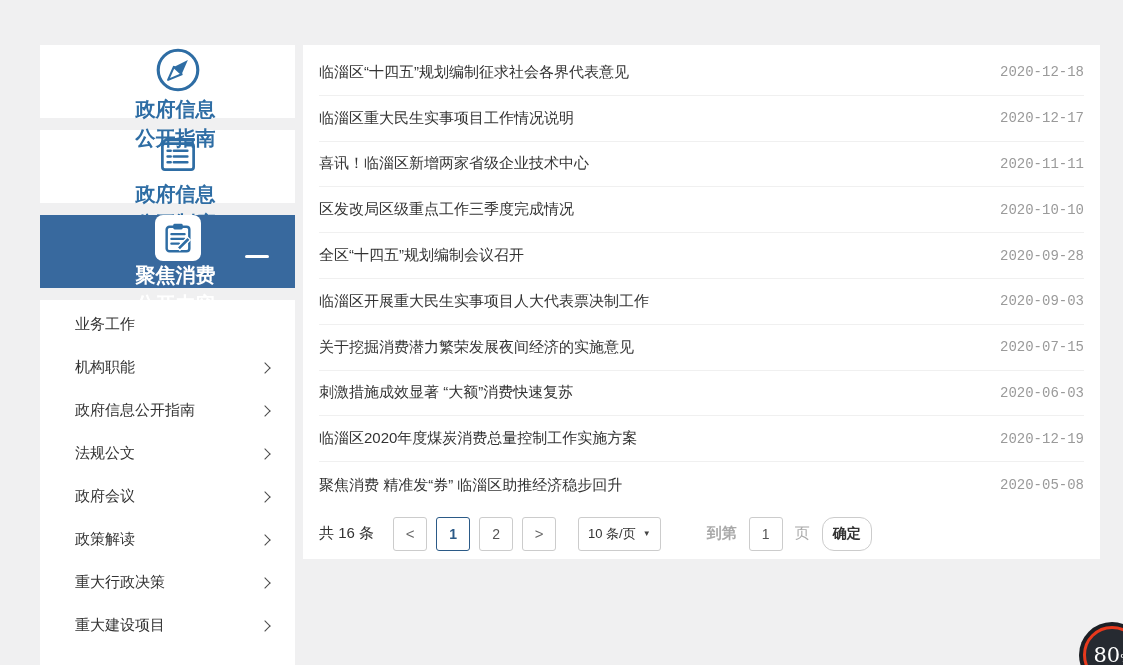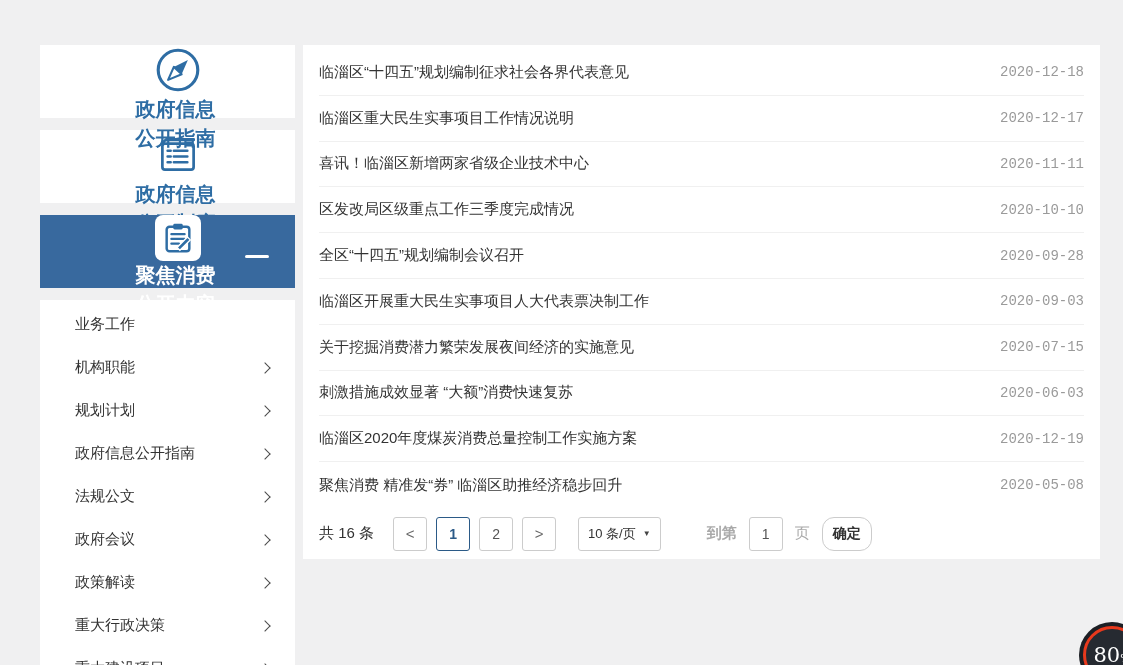--- a/index.html
+++ b/index.html
@@ -152,24 +152,20 @@
 
   <div class="side-menu">
       <div class="menu-item">
         <span>业务工作</span>
       </div>
       <div class="menu-item">
         <span>机构职能</span>
         <span class="chevron"></span>
       </div>
       <div class="menu-item">
-        <span>规划计划</span>
-        <span class="chevron"></span>
-      </div>
-      <div class="menu-item">
         <span>政府信息公开指南</span>
         <span class="chevron"></span>
       </div>
       <div class="menu-item">
         <span>法规公文</span>
         <span class="chevron"></span>
       </div>
       <div class="menu-item">
         <span>政府会议</span>
         <span class="chevron"></span>

